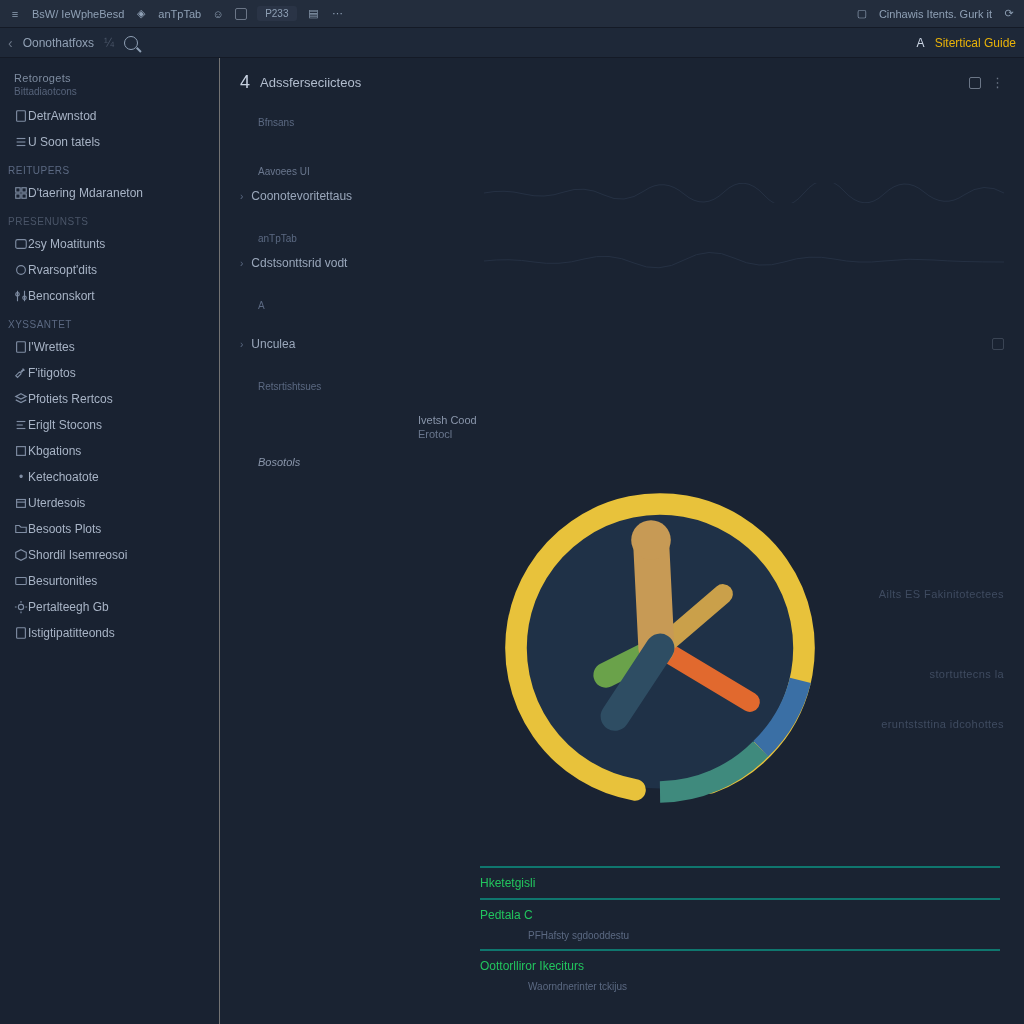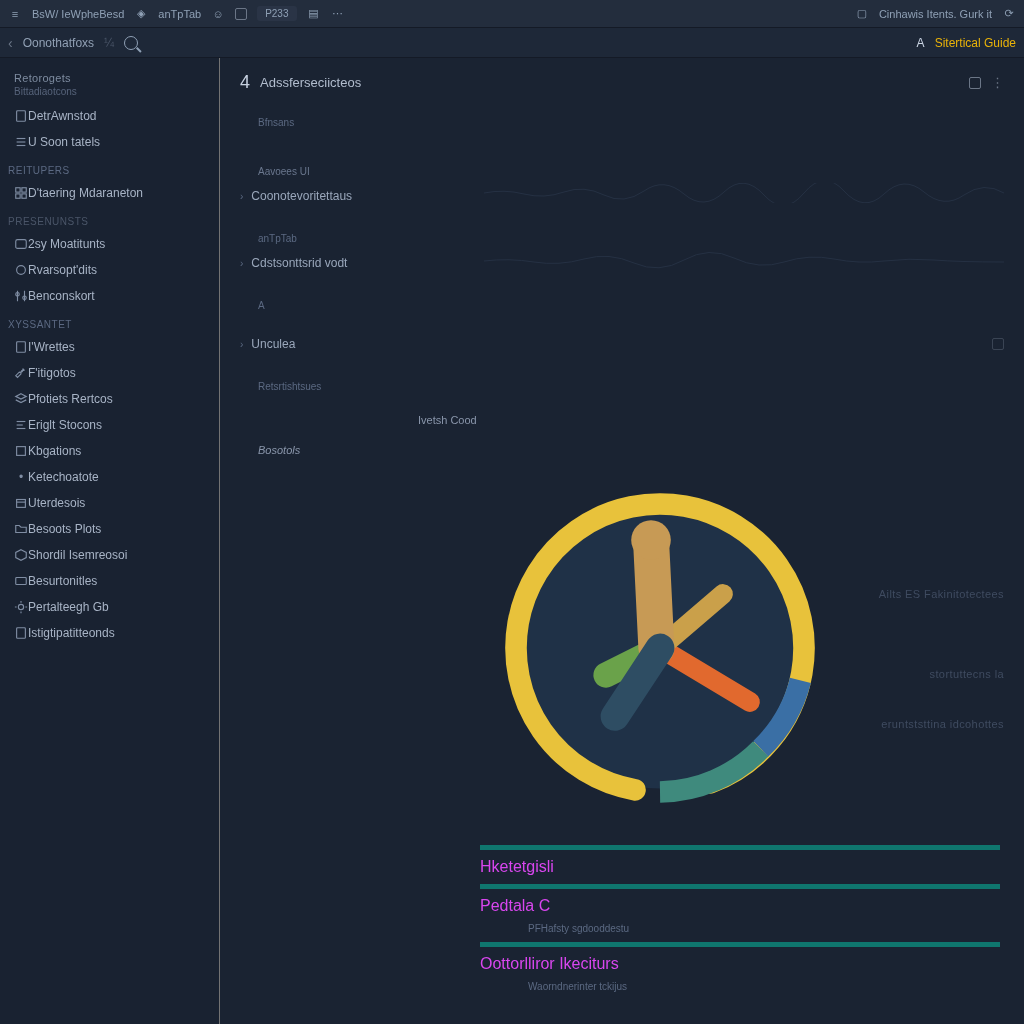--- a/index.html
+++ b/index.html
@@ -49,21 +49,21 @@
   .spark path { stroke: #3a4a63; stroke-width: 1; fill: none; }
 
   
   .wheel-wrap { position: absolute; left: 260px; top: 410px; width: 360px; height: 360px; }
   .wheel-wrap svg { width: 100%; height: 100%; }
 
   
   .ghost-line { position: absolute; right: 20px; font-size: 11px; color: #3f4b60; letter-spacing: 0.4px; }
 
   .bottom-rows { position: absolute; left: 260px; bottom: 24px; right: 24px; }
-  .bottom-rows .brow { font-size: 16px; color: #d946ef; padding: 8px 0; border-top: 5px solid #0f766e; }
+  .bottom-rows .brow { font-size: 12px; color: #22c55e; padding: 8px 0; border-top: 2px solid #0f766e; }
   .bottom-rows .brow.small { font-size: 10px; color: #5b6982; border: none; padding-top: 0; margin-left: 48px; }
 
   
   .sq { width: 12px; height: 12px; border: 1px solid #6b7687; display: inline-block; border-radius: 2px; }
   .magnifier { width:14px; height:14px; border:1.5px solid #8fa0b5; border-radius:50%; position:relative; }
   .magnifier::after { content:''; position:absolute; width:6px; height:1.5px; background:#8fa0b5; transform:rotate(45deg); right:-5px; bottom:-2px; }
 
   
   svg.mini { width: 14px; height: 14px; }
   svg.mini * { stroke: #7f8da3; stroke-width: 1.3; fill: none; }
@@ -307,20 +307,21 @@
         <span class="caret">›</span>
         <span>Unculea</span>
         <span style="flex:1"></span>
         <span class="sq" style="opacity:.4"></span>
       </div>
       <div class="row-sub">Retsrtishtsues</div>
     </div>
 
     <div class="block" style="margin-left:160px">
       <div class="kv-label">Ivetsh Cood</div>
+      <div class="kv-value">Erotocl</div>
     </div>
 
     <div class="block">
       <div class="kv-label teal">Bosotols</div>
     </div>
 
     <div class="wheel-wrap">
       <svg viewBox="0 0 200 200">
         <circle cx="100" cy="100" r="78" fill="#1f3147"></circle>
         <circle cx="100" cy="100" r="80" fill="none" stroke="#e8c23b" stroke-width="12" stroke-dasharray="460 502" stroke-linecap="round" transform="rotate(100 100 100)"></circle>

